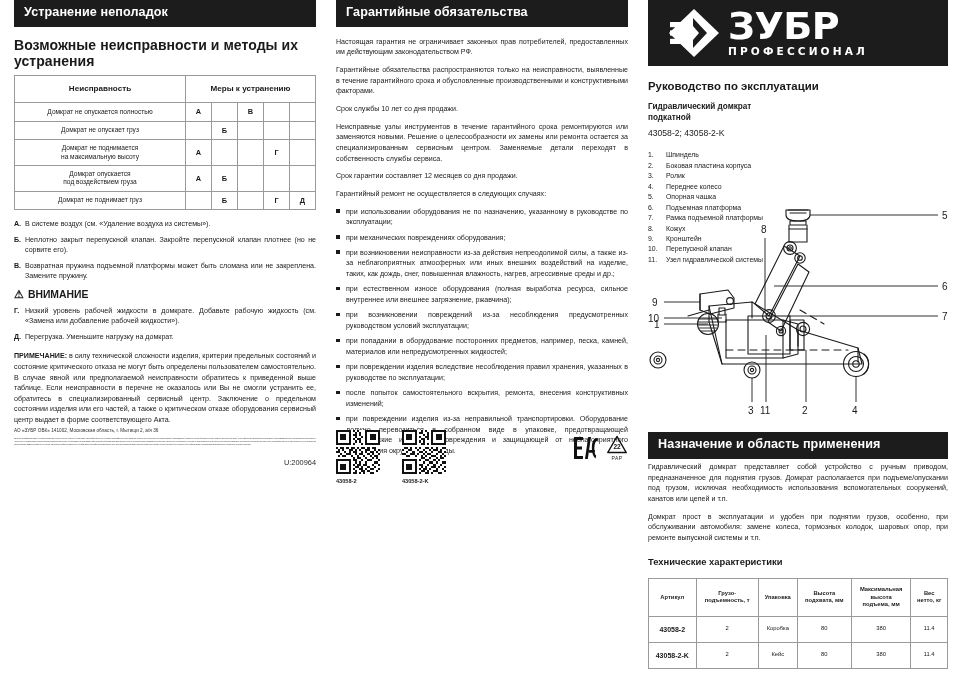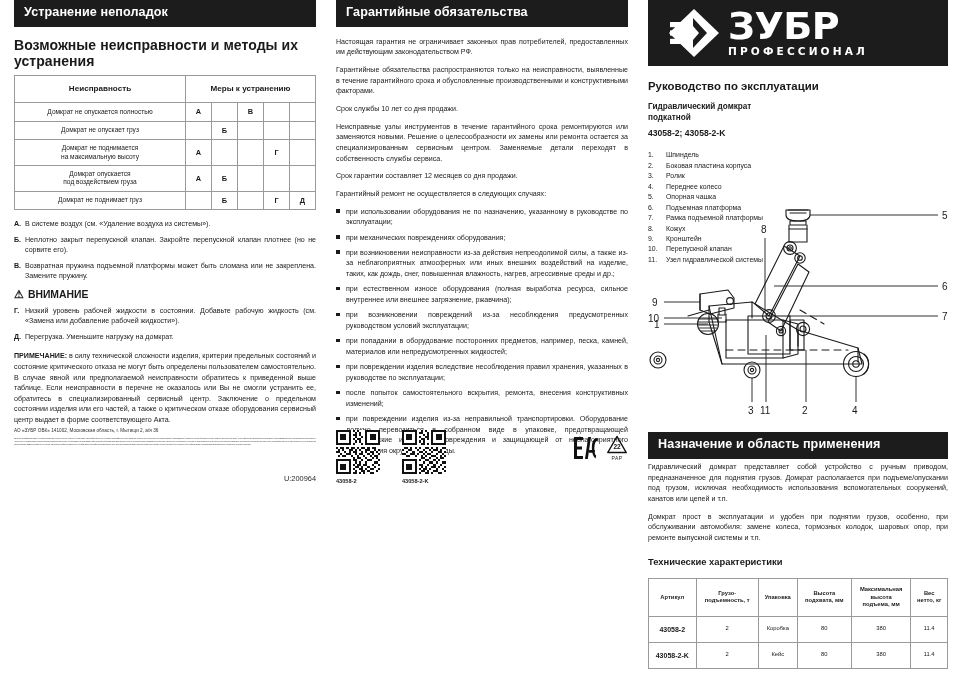--- a/index.html
+++ b/index.html
@@ -77,21 +77,21 @@
   .note { font-size: 7.1px; line-height: 1.5; text-align: justify; margin-top: 9px; }
   .note b { font-weight: bold; }
 
   
   .legal-wrap { position: absolute; left: 0; top: 428px; width: 302px; }
   .legal-addr { font-size: 4.6px; letter-spacing: .05px; color: #2b2b2b; }
   .legal-fine {
     font-size: 1.9px; line-height: 1.55; text-align: justify;
     color: #3a3a3a; margin-top: 4px; word-spacing: -0.3px;
   }
-  .doc-code { font-size: 7.4px; text-align: right; margin-top: 28px; color: #2b2b2b; }
+  .doc-code { font-size: 7.4px; text-align: right; margin-top: 12px; color: #2b2b2b; }
 
   
   .para { font-size: 7.1px; line-height: 1.5; text-align: justify; margin-bottom: 7px; }
   .bullets { margin-top: 2px; }
   .bullet {
     display: flex; font-size: 7.1px; line-height: 1.48;
     text-align: justify; margin-bottom: 5px;
   }
   .bullet .sq {
     flex: 0 0 10px; font-size: 5px; line-height: 1.9;
@@ -124,21 +124,21 @@
     letter-spacing: -0.5px; line-height: .9; font-family: "DejaVu Sans", sans-serif;
   }
   .logo-sub {
     color: #fff; font-weight: bold; font-size: 10.6px;
     letter-spacing: 3.1px; text-align: right; margin-top: 2px;
     font-family: "DejaVu Sans", sans-serif;
   }
 
   .man-title { font-weight: bold; font-size: 11.4px; margin: 14px 0 9px 0; }
   .prod-name { font-weight: bold; font-size: 8.2px; line-height: 1.35; }
-  .prod-sku { font-weight: bold; font-size: 8.6px; margin-top: 5px; }
+  .prod-sku { font-weight: normal; font-size: 8.6px; margin-top: 5px; }
 
   .parts-list { margin-top: 12px; }
   .part-row { display: flex; font-size: 6.9px; line-height: 1.52; }
   .part-row .num { flex: 0 0 18px; }
   .part-row .nm  { flex: 1 1 auto; }
 
   .diagram { position: absolute; left: 0px; top: 198px; width: 300px; height: 228px; }
 
   .apply-head { position: absolute; left: 0; top: 432px; width: 300px; }
   .apply-body { position: absolute; left: 0; top: 462px; width: 300px; }
@@ -233,21 +233,21 @@
     </div>
 
     <div class="warn-head">
       <span class="warn-tri">⚠</span>
       <span>ВНИМАНИЕ</span>
     </div>
 
     <div class="ltr-list" style="margin-top:2px">
       <div class="ltr-item">
         <span class="ltr">Г.</span>
-        <span class="txt">Низкий уровень рабочей жидкости в состоянии. Добавьте рабочую жидкость (см. «Замена или добавление рабочей жидкости»).</span>
+        <span class="txt">Низкий уровень рабочей жидкости в домкрате. Добавьте рабочую жидкость (см. «Замена или добавление рабочей жидкости»).</span>
       </div>
       <div class="ltr-item">
         <span class="ltr">Д.</span>
         <span class="txt">Перегрузка. Уменьшите нагрузку на домкрат.</span>
       </div>
     </div>
 
     <div class="note">
       <b>ПРИМЕЧАНИЕ:</b><span> в силу технической сложности изделия, критерии предельных состояний и состояние критического отказа не могут быть определены пользователем самостоятельно. В случае явной или предполагаемой неисправности обратитесь к приведенной выше таблице. Если неисправности в перечне не оказалось или Вы не смогли устранить ее, обратитесь в специализированный сервисный центр. Заключение о предельном состоянии изделия или его частей, а также о критическом отказе оборудования сервисный центр выдает в форме соответствующего Акта.</span>
     </div>

